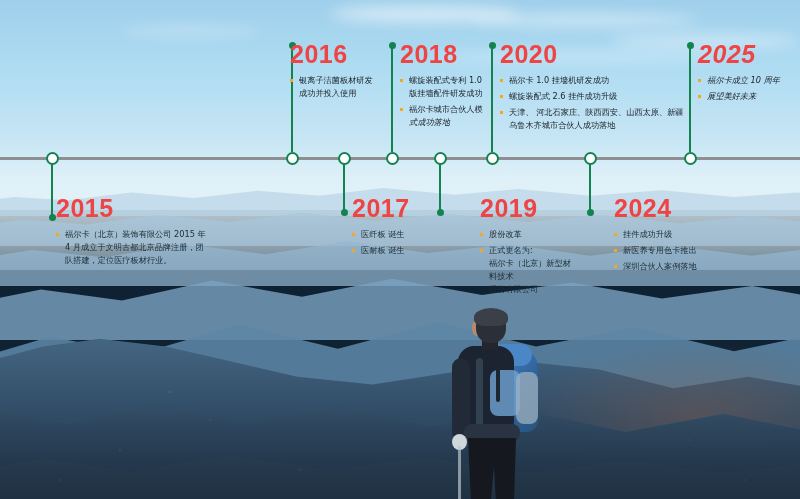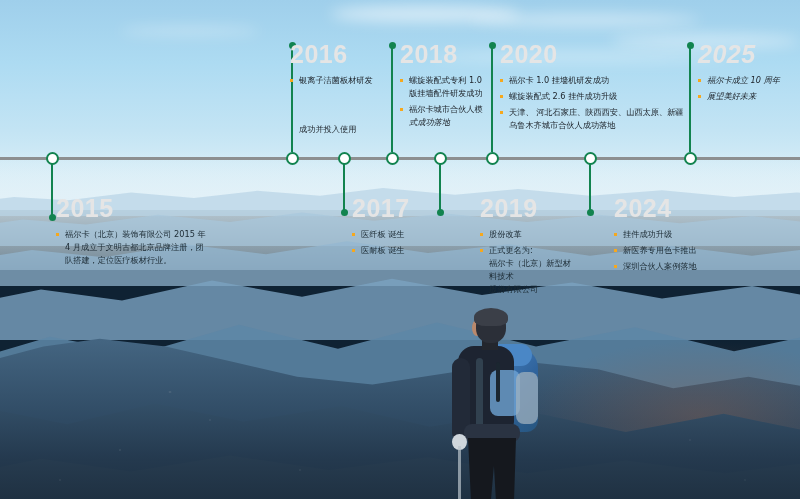--- a/index.html
+++ b/index.html
@@ -138,21 +138,21 @@
     position:absolute; left:0; top:0; width:13px; height:13px;
     border:2px solid #12834f; border-radius:50%; background:#ffffff;
   }
   .node .tip {
     position:absolute; left:3px; width:7px; height:7px; border-radius:50%;
     background:#12834f;
   }
 
   .entry { position:absolute; }
   .year {
-    font-size:25px; font-weight:bold; color:#e5e5e5; letter-spacing:.5px;
+    font-size:25px; font-weight:bold; color:#ef4444; letter-spacing:.5px;
     line-height:1; font-family:"Liberation Sans","DejaVu Sans",sans-serif;
   }
   .bullets { margin-top:7px; }
   .bullet {
     position:relative; padding-left:9px; margin-bottom:3px;
     font-size:8.2px; line-height:13px; color:#20272e;
     font-family:"DejaVu Sans","Liberation Sans",sans-serif;
   }
   .bullet::before {
     content:""; position:absolute; left:0; top:4.5px;
@@ -258,21 +258,21 @@
             <span class="cont" style="padding-left: 0px;">4 月成立于文明古都北京品牌注册，团</span>
             <span class="cont" style="padding-left: 0px;">队搭建，定位医疗板材行业。</span>
           </div>
         </div>
       </div>
       <div class="entry above" style="left: 290px; top: 42px; width: 96px;">
         <div class="year">2016</div>
         <div class="bullets">
           <div class="bullet">
             <span class="cont">银离子洁菌板材研发</span>
-            <span class="cont" style="padding-left: 0px; margin-top: 36px;">成功并投入使用</span>
+            <span class="cont" style="padding-left: 0px;">成功并投入使用</span>
           </div>
         </div>
       </div>
       <div class="entry below" style="left: 352px; top: 196px; width: 90px;">
         <div class="year">2017</div>
         <div class="bullets">
           <div class="bullet">
             <span class="cont">医纤板 诞生</span>
           </div>
           <div class="bullet">

